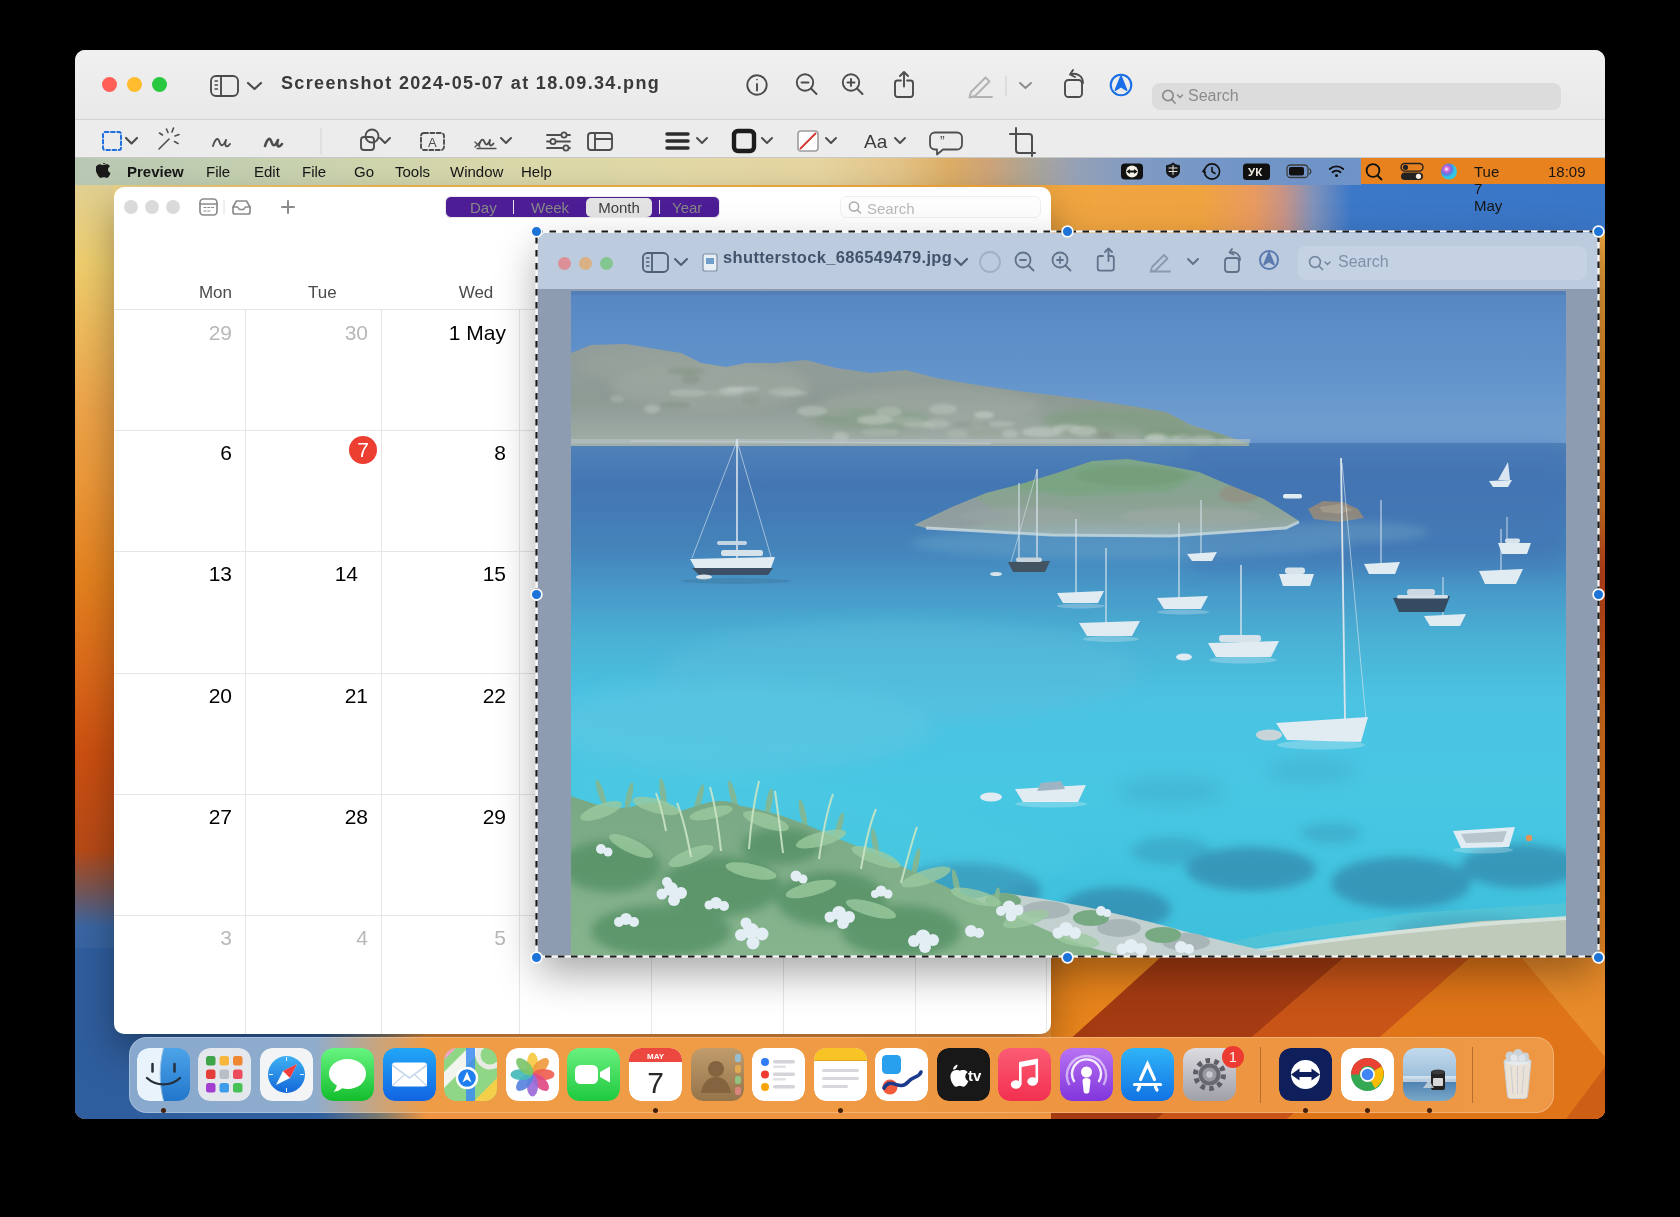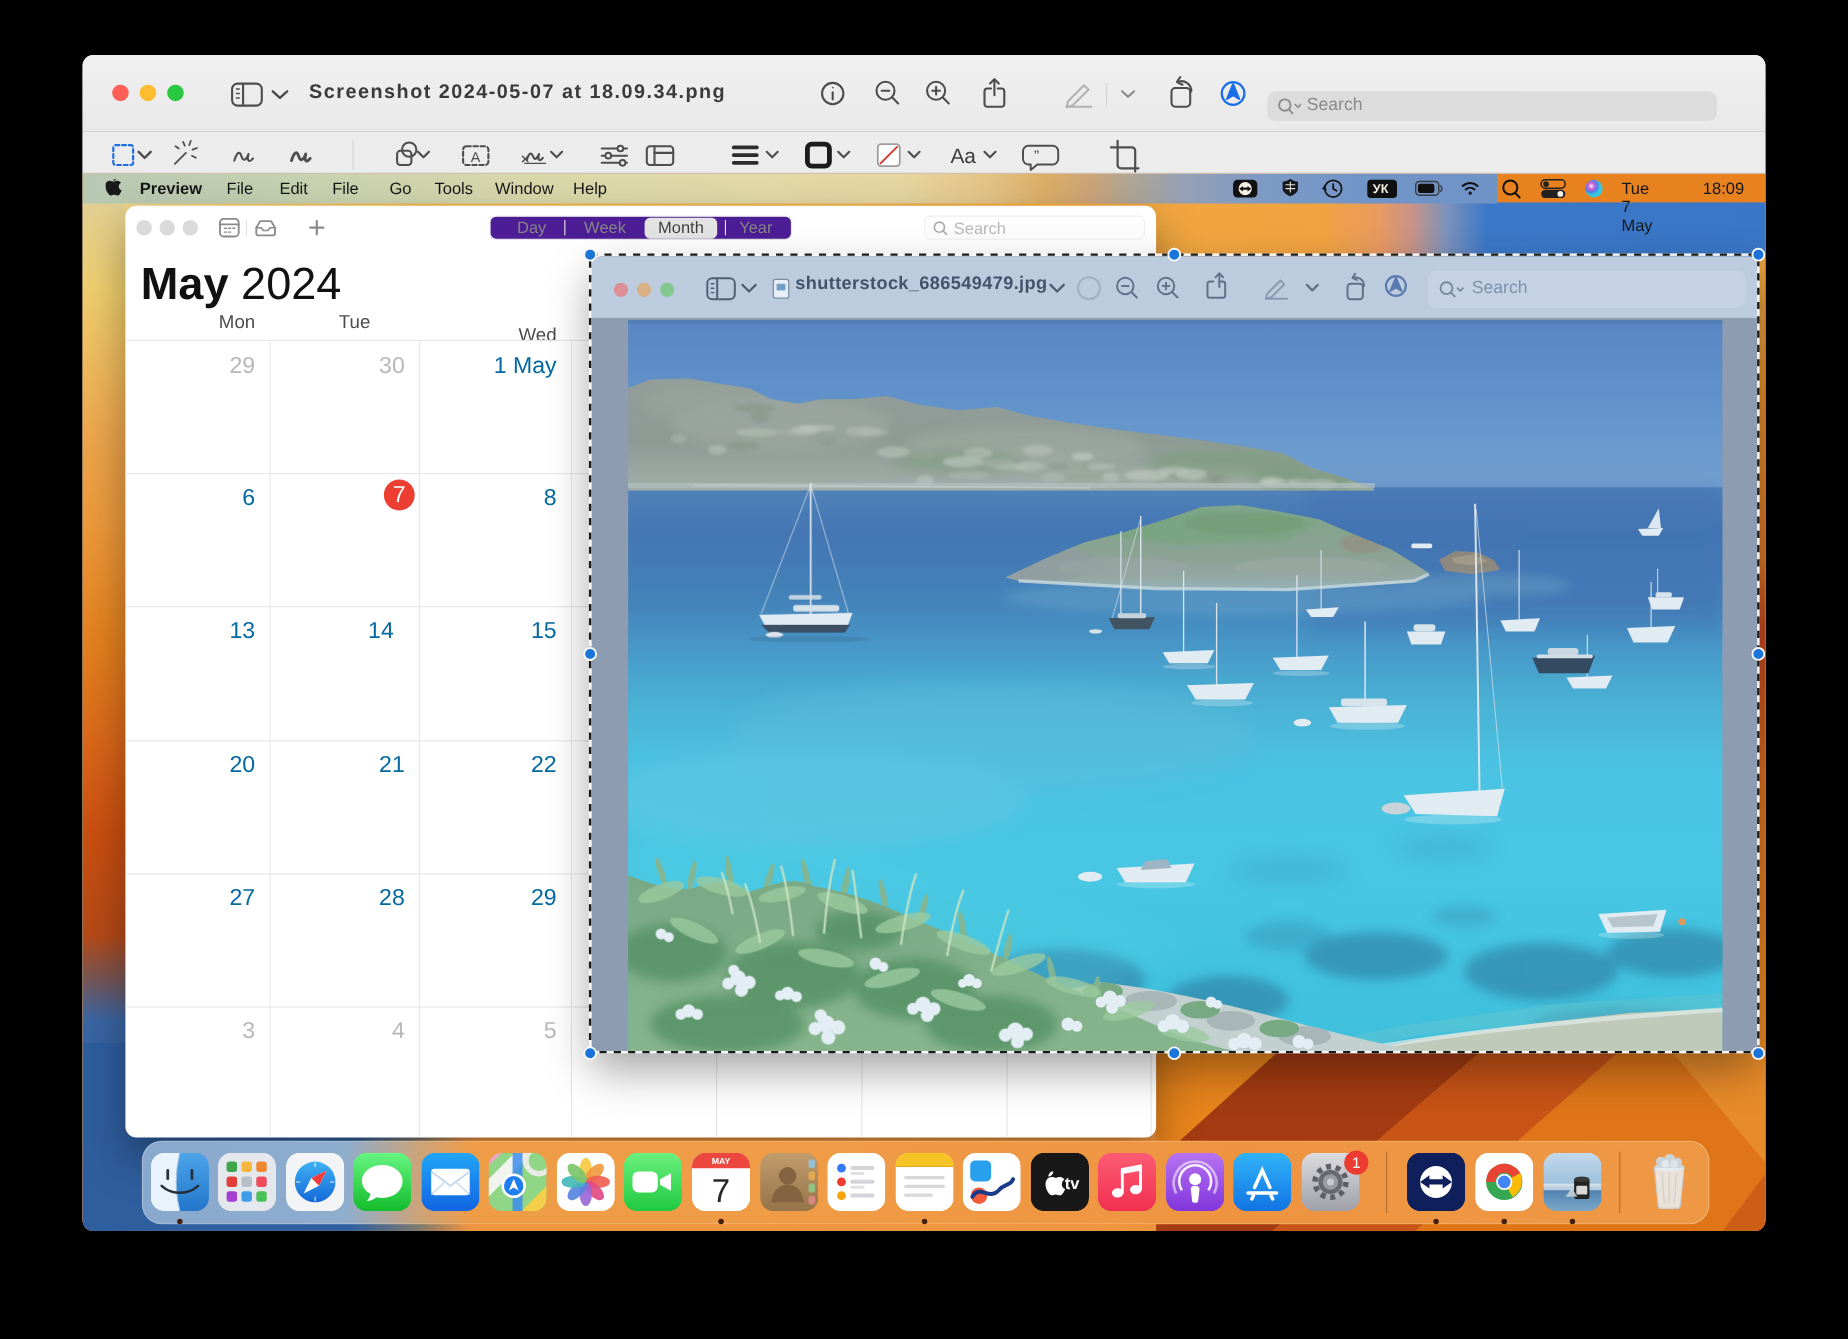--- a/index.html
+++ b/index.html
@@ -23,21 +23,21 @@
 #wpBR{position:absolute;left:976px;top:799px;width:554px;height:162px;overflow:hidden}
 
 #menubar{position:absolute;left:0;top:0;width:1286px;height:27px;background:linear-gradient(90deg,#b7c8b3 0,#c8d2b0 16%,#d9d8aa 33%,#e3d9a6 48%,#e6d5a0 58%,#e3c488 64%,#dcae66 68%,#cfa478 71%,#b0a694 74%,#94a0b6 78%,#7e9ac4 83%,#7295c8 90%,#6e93c6 100%);color:#161616;font-size:15px}
 #menubar .mi{position:absolute;top:5px}
 
 #cal{position:absolute;left:39px;top:29px;width:937px;height:847px;background:#fff;border-radius:10px;box-shadow:0 18px 40px rgba(0,0,0,.35);overflow:hidden}
 .ctl{position:absolute;width:14px;height:14px;border-radius:50%;background:#dadada;top:13px}
 #cal .seg{position:absolute;top:9px;height:22px;border:1px solid #ececec;background:#4c1d95;border-radius:6px;color:#868686;font-size:15px}
 #cal .hdr{position:absolute;color:#4b4b4b;font-size:17px}
 #cal .gl{position:absolute;background:#e6e6e6}
-#cal .dt{position:absolute;font-size:21px;color:#0369a1;text-align:right;width:60px}
+#cal .dt{position:absolute;font-size:21px;color:#000000;text-align:right;width:60px}
 #cal .gray{color:#b8b8b8}
 
 #pv{position:absolute;left:463px;top:75px;width:1060px;height:724px;background:#8d9cb0;border-radius:9px 9px 0 0;box-shadow:0 16px 40px rgba(0,0,0,.35);overflow:hidden}
 #pvbar{position:absolute;left:0;top:0;width:1060px;height:56px;background:#bdcbde}
 #pv .pt1{background:#dc8f96}#pv .pt2{background:#d9b184}#pv .pt3{background:#84c68f}
 #pv .tl{width:13px;height:13px;top:24px}
 
 #selsvg{position:absolute;left:0;top:0;pointer-events:none}
 
 #dock{position:absolute;left:54px;top:879px;width:1425px;height:76px;border-radius:18px;background:linear-gradient(90deg,#88a8cd 0,#8fadcd 13%,#c9a47c 17.5%,#ef9c47 21%,#f09c46 40%,#ee9440 70%,#ee9845 100%);box-shadow:inset 0 0 0 1px rgba(255,255,255,.25)}
@@ -252,24 +252,23 @@
         <div style="position:absolute;left:67px;top:3px;width:1px;height:14px;background:#e8e8e8"></div>
         <div style="position:absolute;left:213px;top:3px;width:1px;height:14px;background:#e8e8e8"></div>
       </div>
       <div class="srch" style="left:726px;top:9px;width:201px;height:22px;background:#fdfdfd;border:1px solid #efefef;border-radius:6px">
         <svg class="abs" style="left:7px;top:4px" width="15" height="14" fill="none" stroke="#a9a9a9" stroke-width="1.5" stroke-linecap="round">
             <circle cx="6" cy="5.5" r="4.6"></circle>
             <line x1="9.4" y1="9" x2="12.5" y2="12"></line>
           </svg>
         <span style="position:absolute;left:26px;top:2.5px;font-size:15px;color:#b9b9b9">Search</span>
       </div>
-      <div style="position:absolute;left:14px;top:48px;font-size:41px;color:#111"><b>May</b> 2024</div>
       <div class="hdr" style="left:58px;top:96px;width:60px;text-align:right">Mon</div>
       <div class="hdr" style="left:194px;top:96px;width:60px;text-align:left">Tue</div>
-      <div class="hdr" style="left:332px;top:108px;width:60px;text-align:right">Wed</div>
+      <div class="hdr" style="left:332px;top:96px;width:60px;text-align:center">Wed</div>
       <div class="hdr" style="left:464px;top:96px;width:60px;text-align:right">Thu</div>
       <div class="gl" style="left:0;top:122px;width:937px;height:1px"></div>
       <div class="gl" style="left:131px;top:122px;width:1px;height:725px"></div>
       <div class="gl" style="left:267px;top:122px;width:1px;height:725px"></div>
       <div class="gl" style="left:405px;top:122px;width:1px;height:725px"></div>
       <div class="gl" style="left:537px;top:122px;width:1px;height:725px"></div>
       <div class="gl" style="left:669px;top:122px;width:1px;height:725px"></div>
       <div class="gl" style="left:801px;top:122px;width:1px;height:725px"></div>
       <div class="gl" style="left:932px;top:122px;width:1px;height:725px"></div>
       <div class="gl" style="left:0;top:243px;width:937px;height:1px"></div>

